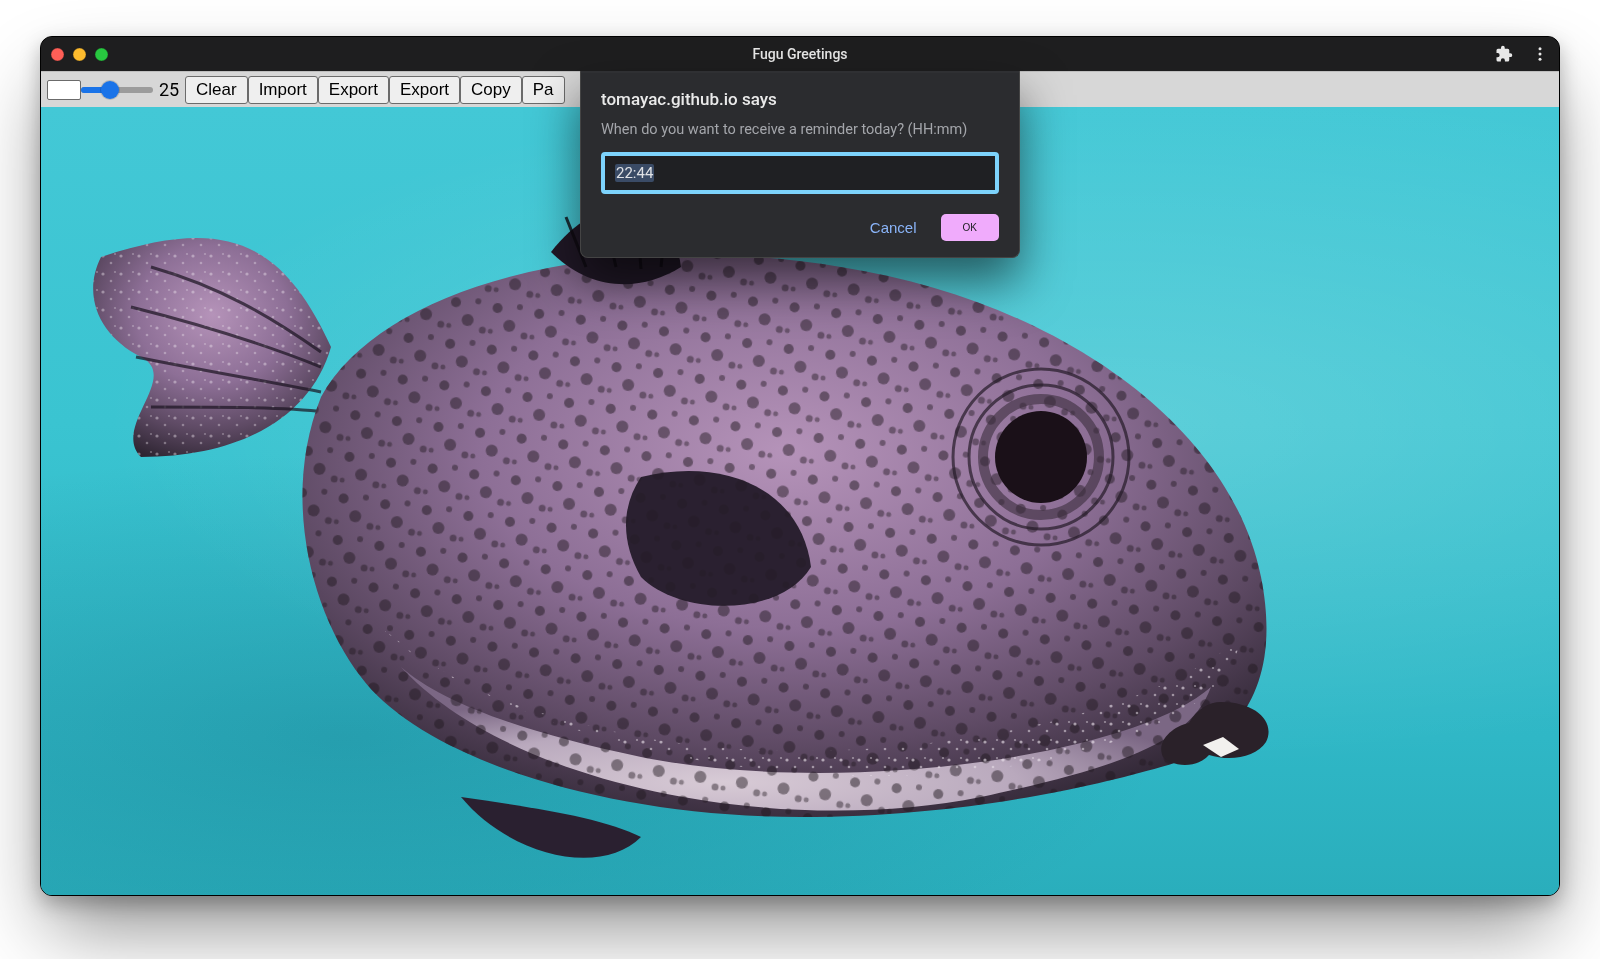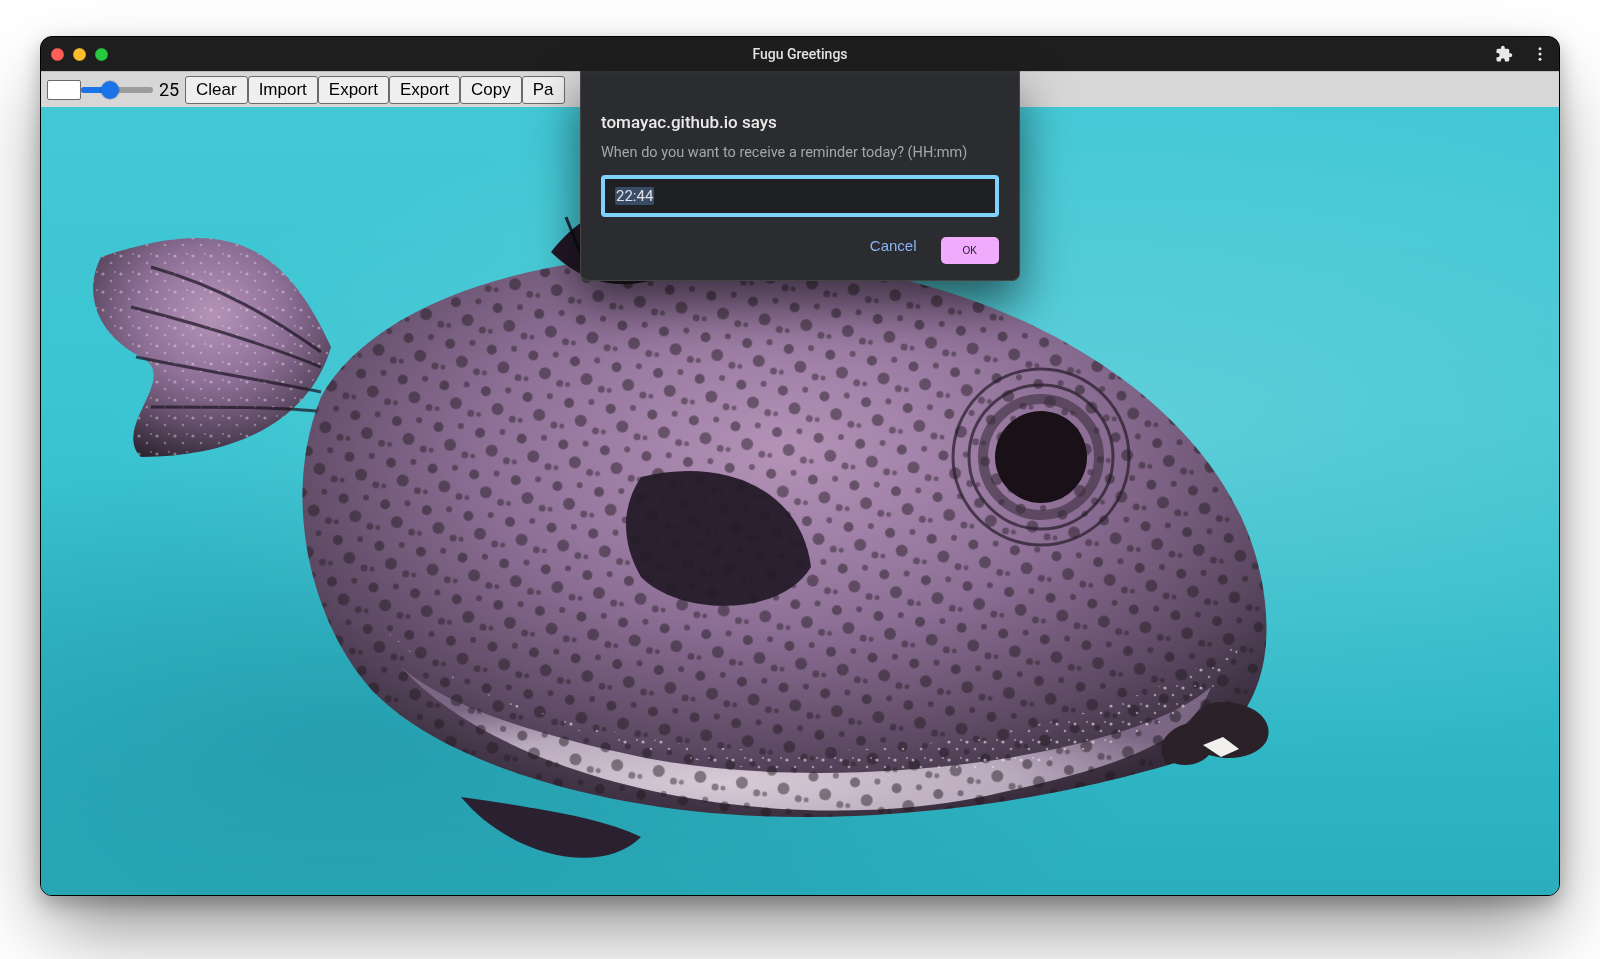--- a/index.html
+++ b/index.html
@@ -129,38 +129,38 @@
     top:34px; left:50%; transform:translateX(-50%);
     width:440px;
     background:#2b2c2f;
     border-radius:0 0 8px 8px;
     box-shadow: 0 24px 48px rgba(0,0,0,.55), 0 2px 0 rgba(255,255,255,.02) inset;
     padding:18px 20px 16px 20px;
     color:#e6e6e6;
     z-index:50;
     border:1px solid #444; border-top:none;
   }
-  .dlg-title{ font-size:17px; font-weight:500; color:#eaeaea; margin-bottom:12px;margin-top:23px;}
+  .dlg-title{ font-size:17px; font-weight:500; color:#eaeaea; margin-bottom:12px;}
   .dlg-msg{ font-size:14.5px; color:#a4a6ab; margin-bottom:14px;}
   .dlg-input{
     width:100%;
     background:#1f2023;
     border:4px solid #7dd3fc;
     border-radius:4px;
     padding:8px 10px;
     color:#dfe1e5;
     font-size:15px;
     outline:none;
   }
   .dlg-input .sel{
     background:#3a4b66; padding:0 1px; border-radius:2px;
   }
   .dlg-actions{
     display:flex; justify-content:flex-end; gap:24px;
-    margin-top:20px; align-items:flex-start;
+    margin-top:20px; align-items:center;
   }
   .dlg-cancel{
     color:#8ab4f8; font-size:15px; cursor:pointer; background:none; border:none;
   }
   .dlg-ok{
     background:#f0abfc; color:#202124;
     border:none; border-radius:5px;
     padding:8px 22px; font-size:10px; cursor:pointer;
     box-shadow: 0 0 0 1px rgba(255,255,255,.05) inset;
   }

